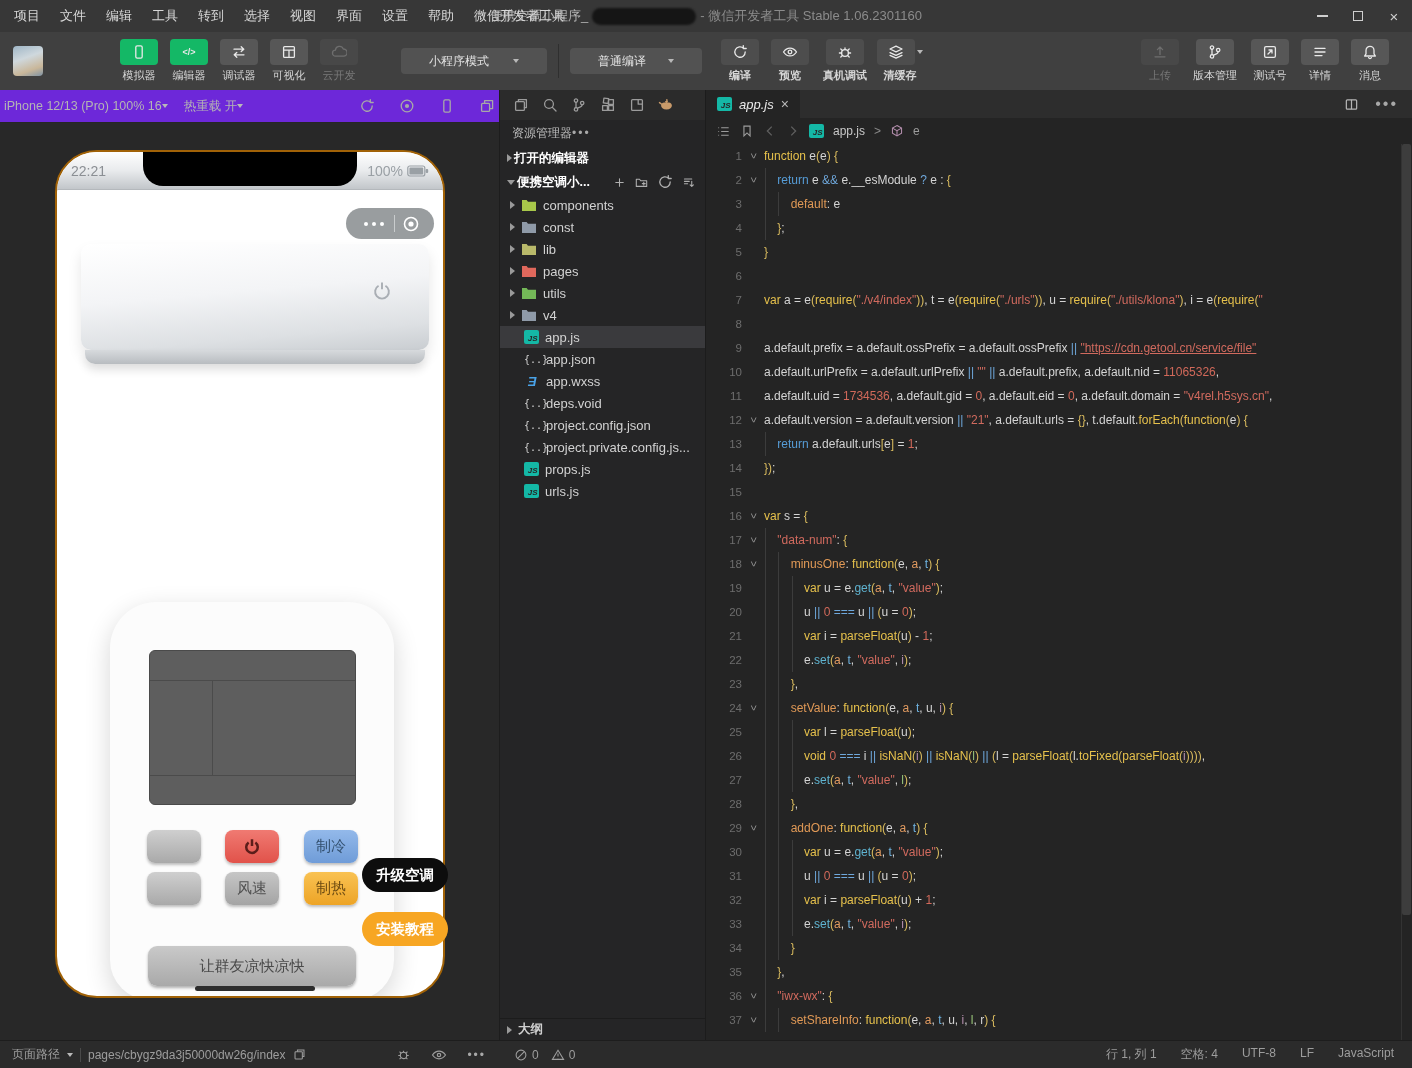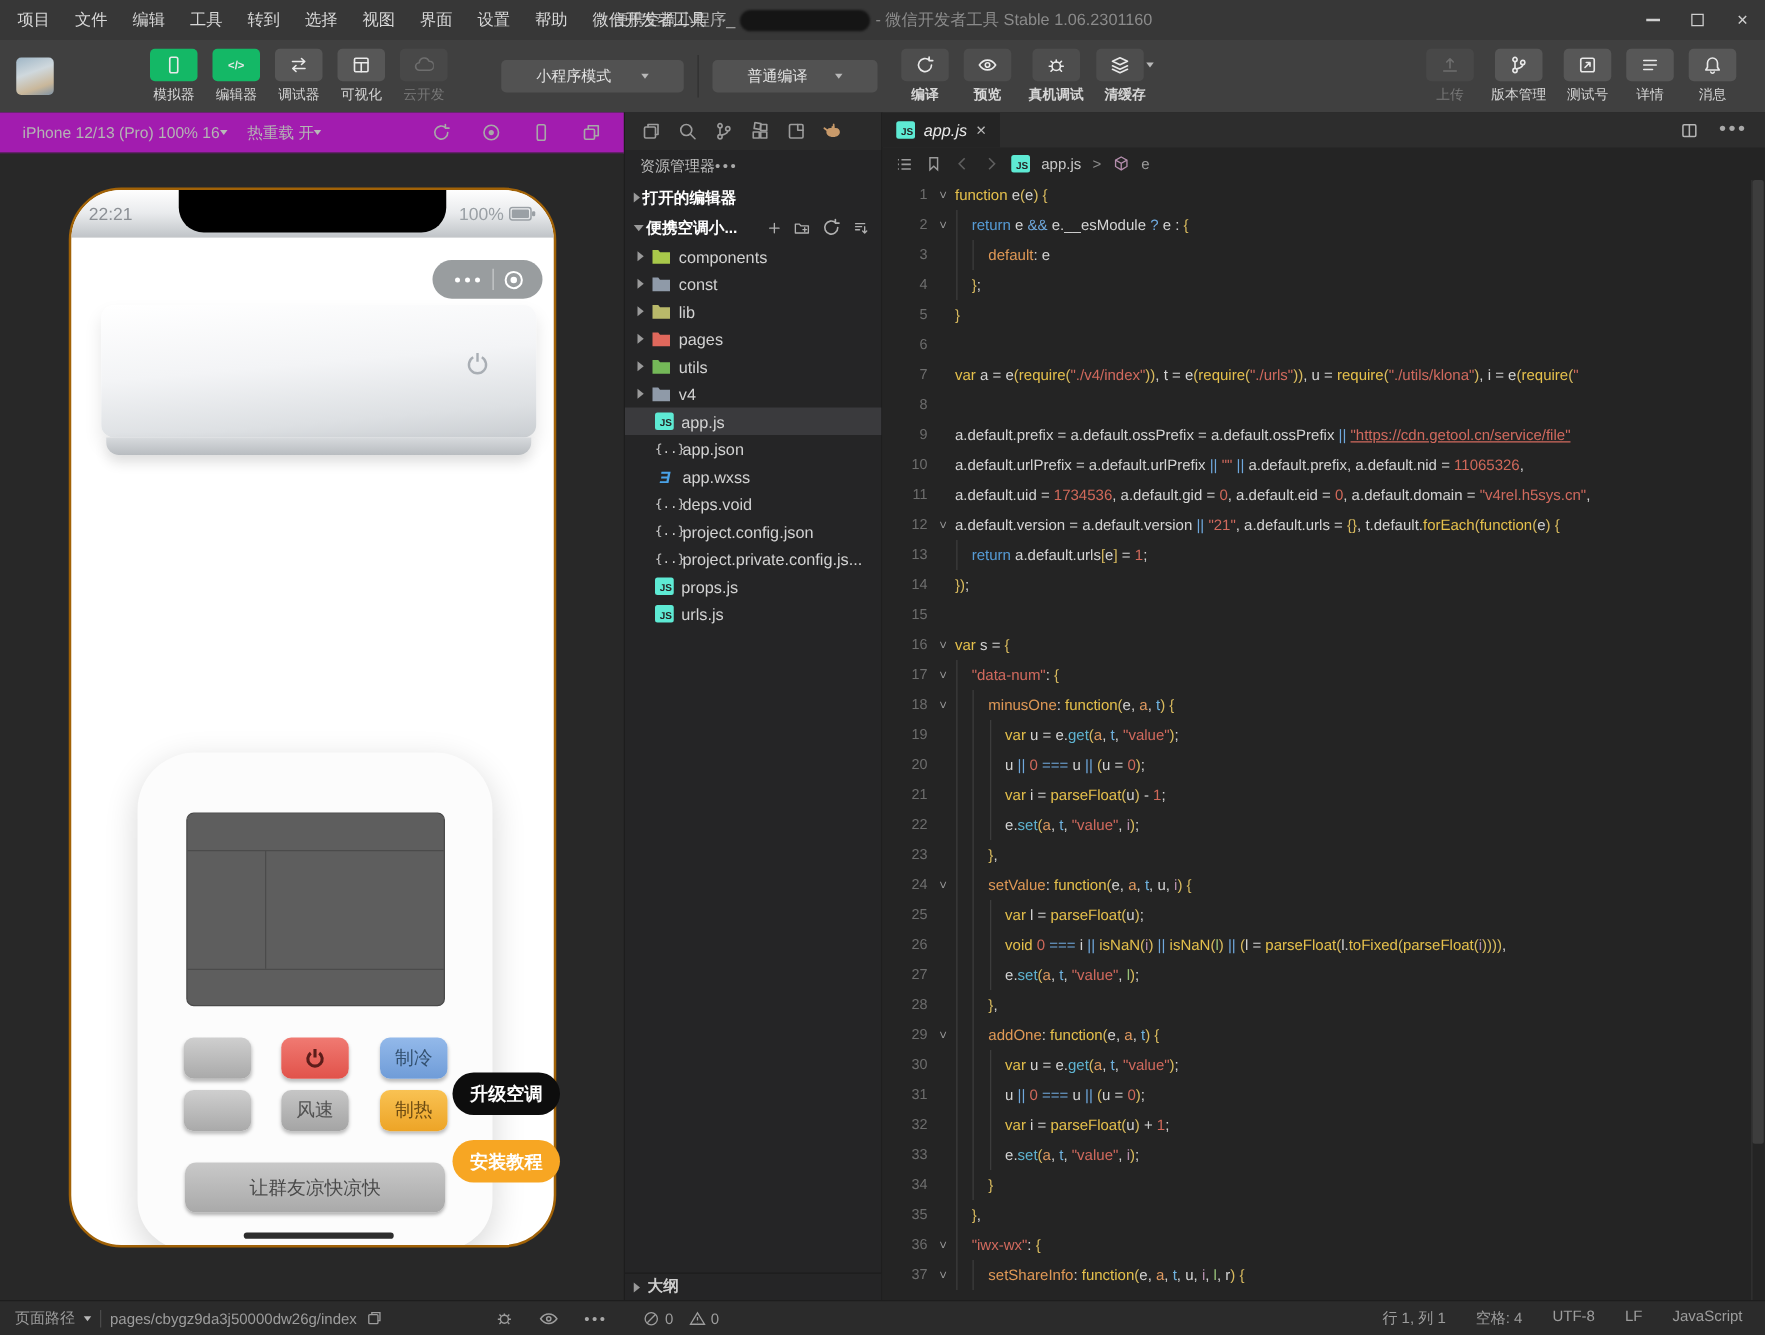--- a/index.html
+++ b/index.html
@@ -35,21 +35,21 @@
   .caret-down{width:0;height:0;border-top:4px solid #b9b9b9;border-left:3.5px solid transparent;border-right:3.5px solid transparent;}
   .act-group{display:flex;margin-left:14px;gap:2px;font-weight:bold;}
   .act-group .ibtn{background:#4d4d4d;}
   .tbtn.wide{width:58px;}
   .right-group{margin-left:auto;display:flex;gap:2px;margin-right:18px;}
   .layer-wrap{display:flex;align-items:center;gap:2px;}
 
   
   .main{position:absolute;top:90px;left:0;right:0;bottom:28px;display:flex;}
   .sim{width:500px;position:relative;background:#282828;border-right:1px solid #1d1d1d;}
-  .sim-toolbar{height:33px;background:#a21caf;display:flex;align-items:center;font-size:12.5px;color:#b4b4b4;padding:0 18px;gap:0;border-bottom:1px solid #262626;}
+  .sim-toolbar{height:33px;background:#6d28d9;display:flex;align-items:center;font-size:12.5px;color:#b4b4b4;padding:0 4px;gap:0;border-bottom:1px solid #262626;}
   .sim-tools{margin-left:auto;display:flex;gap:24px;color:#a8a8a8;}
   .sim-stage{position:absolute;top:33px;left:0;right:0;bottom:0;}
 
   
   .phone{position:absolute;left:55px;top:27px;width:390px;height:848px;background:#fff;border:2px solid #a16207;border-radius:42px;overflow:hidden;}
   .p-status{position:relative;height:38px;background:linear-gradient(#fefefe 0%,#e9ebed 50%,#c2c6ca 100%);border-bottom:1px solid #b4b8bc;display:flex;align-items:center;justify-content:space-between;padding:0 14px;color:#8b8f94;font-size:14px;}
   .batt{display:flex;align-items:center;gap:4px;color:#9aa0a5;}
   .notch{position:absolute;top:0;left:50%;transform:translateX(-50%);width:214px;height:34px;background:#000;border-radius:0 0 20px 20px;z-index:3;}
   .capsule{position:absolute;top:56px;right:9px;width:88px;height:31px;background:#999d9f;border-radius:16px;display:flex;align-items:center;justify-content:center;color:#fff;z-index:2;}
   .cap-div{width:1px;height:17px;background:#c9cccd;margin:0 7px;}
@@ -63,39 +63,39 @@
   .r-line{position:absolute;background:#4b4b4b;}
   .rl-h1{left:0;right:0;top:29px;height:1px;}
   .rl-h2{left:0;right:0;top:124px;height:1px;}
   .rl-v{left:62px;top:29px;width:1px;height:95px;}
   .r-btn{position:absolute;width:54px;height:33px;border-radius:8px;display:flex;align-items:center;justify-content:center;font-size:15px;box-shadow:0 2px 3px rgba(0,0,0,.25);}
   .rb-blank{background:linear-gradient(#cfcfcf,#a9a9a9);}
   .rb-power{background:linear-gradient(#f07a72,#e1524a);}
   .rb-cool{background:linear-gradient(#93b9ea,#6f9cd8);color:#33506f;}
   .rb-fan{background:linear-gradient(#c6c6c6,#a4a4a4);color:#525252;}
   .rb-heat{background:linear-gradient(#f9c253,#eda426);color:#6e4c12;}
-  .r-wide{position:absolute;left:38px;top:328px;width:208px;height:40px;border-radius:9px;background:linear-gradient(#c9c9c9,#a9a9a9);display:flex;align-items:center;justify-content:center;font-size:15px;color:#4a4a4a;box-shadow:0 2px 3px rgba(0,0,0,.3);}
+  .r-wide{position:absolute;left:38px;top:344px;width:208px;height:40px;border-radius:9px;background:linear-gradient(#c9c9c9,#a9a9a9);display:flex;align-items:center;justify-content:center;font-size:15px;color:#4a4a4a;box-shadow:0 2px 3px rgba(0,0,0,.3);}
   .r-home{position:absolute;left:85px;top:384px;width:120px;height:5px;border-radius:3px;background:#2d2d2d;}
   .pill{position:absolute;left:362px;width:86px;height:34px;border-radius:17px;display:flex;align-items:center;justify-content:center;color:#fff;font-weight:bold;font-size:14.5px;z-index:5;}
   .pill-up{top:735px;background:#0d0d0d;}
   .pill-tut{top:789px;background:#f7a623;}
 
   
   .explorer{width:206px;background:#252526;position:relative;border-right:1px solid #1c1c1c;font-size:13px;}
   .ex-icons{height:30px;display:flex;align-items:center;gap:13px;padding-left:13px;color:#9c9c9c;background:#2b2b2b;}
   .ex-header{height:26px;display:flex;align-items:center;justify-content:flex-start;padding:0 12px;font-size:12px;color:#bcbcbc;}
   .ex-dots{letter-spacing:2px;color:#a8a8a8;}
   .ex-sec{height:24px;display:flex;align-items:center;gap:2px;padding-left:7px;color:#ffffff;font-weight:bold;font-size:12.5px;}
   .ex-sec .ic-row{margin-left:auto;display:flex;gap:9px;padding-right:10px;color:#b0b0b0;font-weight:normal;}
   .car-r{width:0;height:0;border-left:5px solid #9a9a9a;border-top:4px solid transparent;border-bottom:4px solid transparent;}
   .car-d{width:0;height:0;border-top:5px solid #9a9a9a;border-left:4px solid transparent;border-right:4px solid transparent;}
   .tree-item{height:22px;display:flex;align-items:center;gap:6px;color:#d2d2d2;padding-left:10px;cursor:pointer;}
   .tree-item.file{padding-left:24px;}
   .tree-item.selected{background:#3a3a3d;}
-  .js-badge{width:15px;height:14px;background:#5eead4;color:#262626;font-size:8px;font-weight:bold;display:flex;align-items:flex-end;justify-content:flex-end;padding:1px 1.5px;border-radius:2px;line-height:1;flex:0 0 auto;}
+  .js-badge{width:15px;height:14px;background:#14b8a6;color:#262626;font-size:8px;font-weight:bold;display:flex;align-items:flex-end;justify-content:flex-end;padding:1px 1.5px;border-radius:2px;line-height:1;flex:0 0 auto;font-style:italic;}
   .json-ic{color:#cfcfcf;font-size:10px;font-family:"DejaVu Sans Mono",monospace;flex:0 0 auto;width:16px;text-align:center;}
   .wxss-ic{color:#4aa3e8;font-weight:bold;font-style:italic;font-size:13px;width:16px;text-align:center;flex:0 0 auto;}
   .ex-outline{position:absolute;bottom:0;left:0;right:0;height:22px;display:flex;align-items:center;gap:6px;padding-left:7px;color:#cfcfcf;font-weight:bold;font-size:12.5px;border-top:1px solid #1c1c1c;background:#252526;}
 
   
   .editor{flex:1;background:#242424;position:relative;overflow:hidden;}
   .tabbar{height:28px;background:#2d2d2d;display:flex;align-items:stretch;}
   .tab{display:flex;align-items:center;gap:7px;padding:0 11px;background:#242424;color:#eaeaea;font-size:13px;}
   .tab-title{font-style:italic;}
   .tab-close{color:#bbb;font-size:14px;cursor:pointer;}

